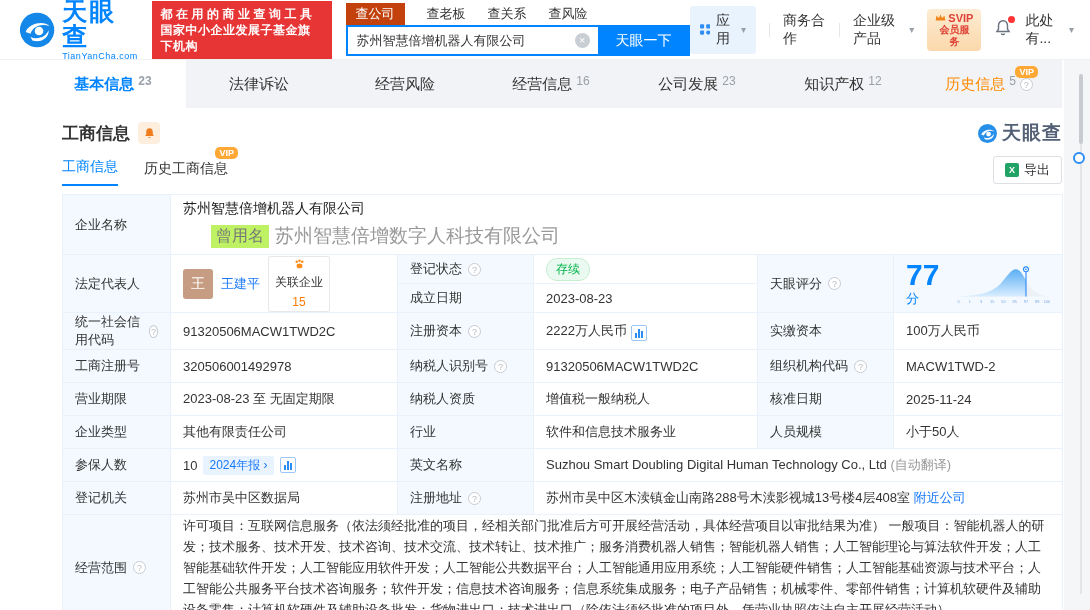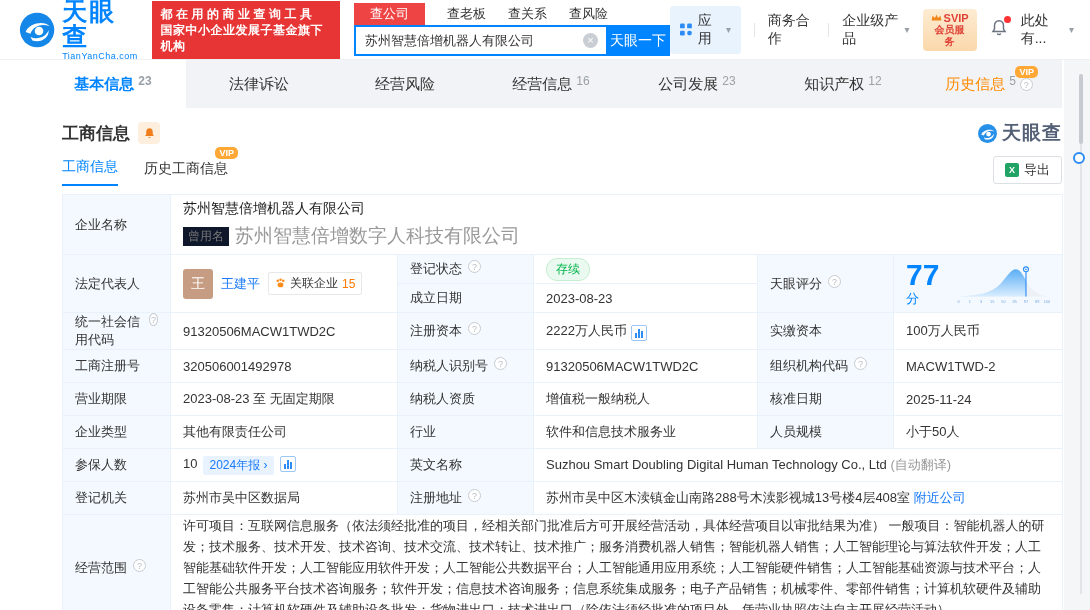--- a/index.html
+++ b/index.html
@@ -12,28 +12,28 @@
   .logo { display:flex; align-items:center; gap:6px; }
   .logo-txt1 { font-size:25px; font-weight:bold; color:#0084ff; letter-spacing:2px; line-height:1; }
   .logo-txt2 { font-size:9px; color:#0084ff; letter-spacing:.5px; margin-top:2px; }
   .promo { margin-left:12px; background:#e73535; color:#fff; padding:5px 9px;
            font-size:12px; font-weight:bold; line-height:16px; }
   .promo .l1 { letter-spacing:3.5px; }
   .promo .l2 { letter-spacing:.5px; }
   .search { margin-left:14px; display:flex; flex-direction:column; }
   .stabs { display:flex; gap:22px; align-items:flex-end; height:22px; font-size:13px; }
   .stab { color:#333; cursor:pointer; padding:2px 0; }
-  .stab.act { background:#ef4444; color:#fff; padding:2px 16px; }
+  .stab.act { background:#c2410c; color:#fff; padding:2px 10px; }
   .sbox { display:flex; }
   .sinput { width:252px; height:31px; border:2px solid #0084ff; border-right:none;
             padding:0 26px 0 9px; font-size:13px; color:#333; outline:none; }
   .sclear { position:relative; width:0; }
   .sclear span { position:absolute; right:8px; top:8px; width:15px; height:15px; border-radius:50%;
                  background:#c9ced4; color:#fff; font-size:11px; line-height:15px; text-align:center; cursor:pointer; }
-  .sbtn { width:64px; height:31px; background:#0084ff; color:#fff; border:none;
+  .sbtn { width:92px; height:31px; background:#0084ff; color:#fff; border:none;
           font-size:14px; cursor:pointer; }
   .hmenu { margin-left:auto; display:flex; align-items:center; gap:13px; padding-right:16px; font-size:14px; }
   .apps { display:flex; align-items:center; gap:6px; background:#e9f3fe; padding:6px 10px; border-radius:3px; cursor:pointer; }
   .caret { font-size:10px; color:#9aa0a8; }
   .vsep { width:1px; height:14px; background:#e4e6ea; }
   .hlink { cursor:pointer; color:#333; display:flex; align-items:center; gap:4px; }
   .svip { background:linear-gradient(#fdecd3,#fbd8ab); border-radius:4px; padding:3px 8px;
           text-align:center; line-height:12px; cursor:pointer; }
   .svip .s1 { font-size:11px; font-weight:bold; color:#df4337; display:flex; align-items:center; gap:2px; justify-content:center; }
   .svip .s2 { font-size:10px; font-weight:bold; color:#df4337; }
@@ -71,43 +71,43 @@
   .xls { width:14px; height:14px; background:#21a366; border-radius:2px; color:#fff;
          font-size:9px; font-weight:bold; line-height:14px; text-align:center; }
 
   
   table.info { margin-top:8px; width:1000px; border-collapse:collapse; table-layout:fixed; font-size:13px; }
   table.info td { border:1px solid #e9f1fa; padding:0 12px; color:#333; vertical-align:middle; }
   td.lb { background:#f3f9fe; color:#3c3c3c; }
   tr.r1 { height:60px; } tr.r2 { height:29px; } tr.r3 { height:33px; }
   .name { font-size:14px; color:#222; }
   .former { margin-top:5px; display:flex; align-items:center; gap:6px; }
-  .fbadge { background:#0f172a; color:#777; font-size:12px; padding:1px 5px; }
+  .fbadge { background:#bef264; color:#777; font-size:16px; padding:1px 5px;margin-left:28px; }
   .fname { color:#999; font-size:19px; }
   .repwrap { display:flex; align-items:center; gap:8px; }
   .avatar { width:30px; height:30px; background:#c69c82; color:#fff; border-radius:3px;
             display:flex; align-items:center; justify-content:center; font-size:14px; cursor:pointer; }
   a.blue, .blue { color:#1a7af8; text-decoration:none; cursor:pointer; }
   .relbadge { display:inline-flex; align-items:center; gap:4px; border:1px solid #e8e8e8;
-              border-radius:2px; padding:2px 6px; font-size:12px; cursor:pointer; background:#fff; }
+              border-radius:2px; padding:2px 6px; font-size:12px; cursor:pointer; background:#fff;flex-direction:column; }
   .relbadge .n { color:#ff7a00; }
   .gbadge { display:inline-block; background:#ebfaf0; border:1px solid #c6eed3; color:#00b34a;
             font-size:12px; padding:2px 9px; border-radius:11px; }
   td.scorecell { background:#f3f9ff; padding:4px 8px; }
   .scorewrap { display:flex; align-items:center; gap:8px; }
   .scorenum { font-size:30px; font-weight:bold; color:#0084ff; line-height:1; }
   .scoreunit { font-size:13px; color:#0084ff; }
   .chip { background:#e8f3ff; color:#1a7af8; font-size:12px; padding:1px 6px; border-radius:2px; cursor:pointer; }
   .mini-icon { display:inline-flex; align-items:flex-end; gap:1px; width:16px; height:16px;
                border:1px solid #9cc6f5; border-radius:2px; padding:2px 3px; vertical-align:-3px;
                cursor:pointer; background:#fff; }
   .mini-icon i { display:block; width:2px; background:#2e8df5; }
   .gray { color:#999; }
   td.scope { padding:10px 14px; line-height:21px; }
-  .cellflex { display:flex; align-items:flex-start; gap:6px; }
+  .cellflex { display:flex; align-items:center; gap:6px; }
 
   
   .gutter { position:absolute; right:0; top:60px; width:26px; height:550px; background:#f5f6f8; }
   .scrolline { position:absolute; left:16px; top:14px; width:2px; height:520px; background:#e2e4e8; }
   .thumb { position:absolute; left:15px; top:14px; width:4px; height:70px; background:#c7cbd1; border-radius:2px; }
   .fdot { position:absolute; left:9px; top:92px; width:12px; height:12px; border:2px solid #2e8df5;
           border-radius:50%; background:#fff; cursor:pointer; }
 </style>
 </head>
 <body>

